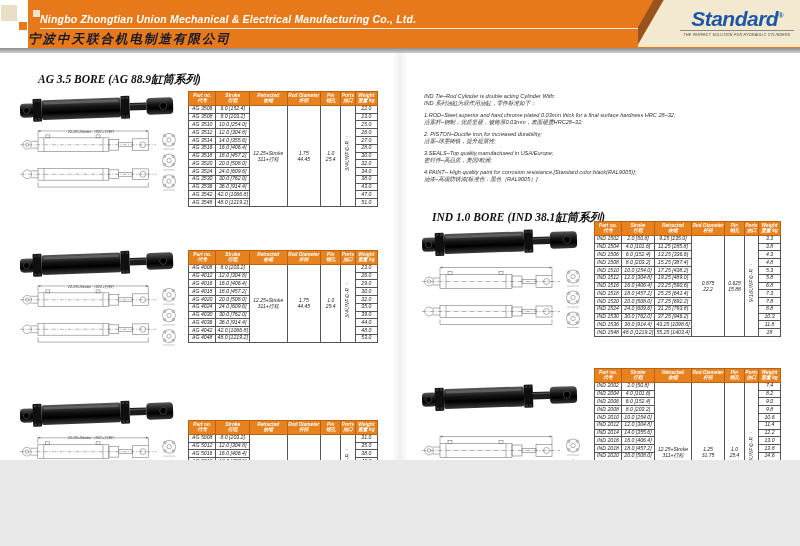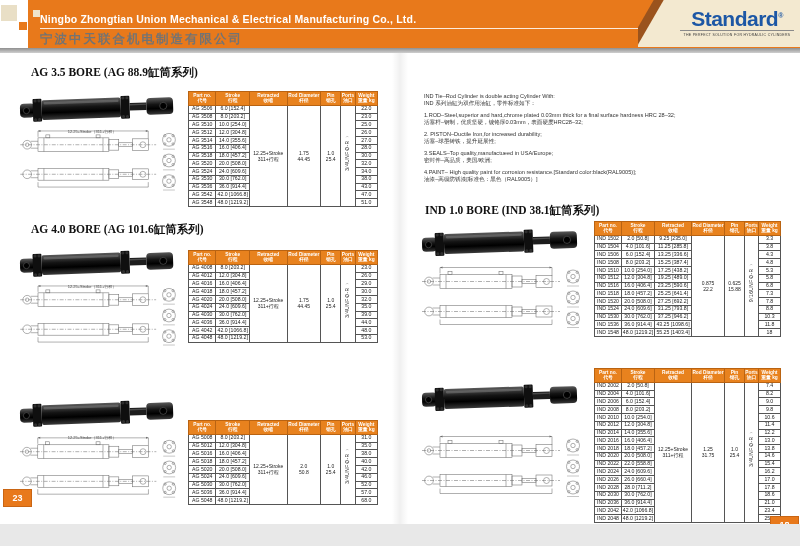--- a/index.html
+++ b/index.html
@@ -1,43 +1,43 @@
 <!DOCTYPE html>
 <html><head>
 <meta charset="utf-8">
 <style>
   html,body{margin:0;padding:0;background:#e8e8e8;}
-  .page{position:relative;width:800px;height:524px;background:#fff;overflow:hidden;
-        font-family:"Liberation Sans",sans-serif;}
+  .page{position:relative;width:800px;height:460px;background:#fff;overflow:hidden;
+        font-family:"Liberation Sans",sans-serif;font-style:italic;}
 
   
   .band{position:absolute;left:28px;top:0;width:772px;height:48px;background:#e8791b;}
   .sq-beige-1{position:absolute;left:1px;top:5px;width:16px;height:16px;background:#e9dfc6;}
   .sq-orange-1{position:absolute;left:19px;top:22px;width:8px;height:8px;background:#e8791b;}
   .sq-beige-2{position:absolute;left:33px;top:10px;width:7px;height:7px;background:#efe4cb;}
   .co-en{position:absolute;left:40px;top:13px;width:600px;color:#fff;font-size:10.5px;font-weight:bold;
          letter-spacing:.2px;border-bottom:1px solid rgba(255,255,255,.85);padding-bottom:3px;white-space:nowrap;}
-  .co-zh{position:absolute;left:40px;top:31px;color:#737373;font-size:12.5px;font-weight:bold;letter-spacing:2px;}
+  .co-zh{position:absolute;left:28px;top:31px;color:#0f172a;font-size:12.5px;font-weight:bold;letter-spacing:2px;}
   .logo-wrap{position:absolute;right:0;top:0;width:162px;height:47px;overflow:hidden;}
   .logo-brown{position:absolute;left:18px;top:-4px;width:220px;height:60px;background:#9a531d;
               transform:skewX(-30deg);transform-origin:top left;}
   .logo-cream{position:absolute;left:28px;top:-4px;width:220px;height:60px;background:#f3e9d0;
               transform:skewX(-30deg);transform-origin:top left;}
   .logo-text{position:absolute;left:40px;top:5px;width:118px;text-align:center;color:#1c57a5;
              font-size:21px;font-weight:bold;letter-spacing:-.5px;line-height:22px;}
   .logo-reg{font-size:7px;vertical-align:super;}
   .logo-tag{position:absolute;left:42px;top:30px;width:114px;text-align:center;color:#3a3a3a;
             font-size:3.5px;letter-spacing:.3px;border-top:.5px solid #8a8a8a;padding-top:1.5px;}
   .divider{position:absolute;left:0;top:48px;width:800px;height:5px;
            background:linear-gradient(to bottom,#8f8f8f,#cfcfcf);}
   .fold{position:absolute;left:392px;top:53px;width:16px;height:480px;
         background:linear-gradient(to right,rgba(0,0,0,0),rgba(0,0,0,.06),rgba(0,0,0,0));}
 
   
-  .sec-title{position:absolute;margin:1px;font-family:"Liberation Serif",serif;font-weight:bold;
+  .sec-title{position:absolute;margin:8px;font-family:"Liberation Serif",serif;font-weight:bold;
              font-size:11.5px;color:#111;white-space:nowrap;}
   .sec-title.big{font-size:14px;}
   .intro{position:absolute;left:424px;top:93px;width:364px;color:#333;}
   .intro div{font-size:5.6px;line-height:7px;}
   .intro .gap{margin-top:5px;}
 
   
   .draw{position:absolute;}
   .draw svg{display:block;}
   .draw .dim{position:absolute;left:14px;top:41px;width:120px;text-align:center;
@@ -292,21 +292,20 @@
           <td>47.0</td>
         </tr>
         <tr>
           <td>AG 3548</td>
           <td>48.0 [1219.2]</td>
           <td>51.0</td>
         </tr>
       </tbody>
     </table>
 
-  <h2 class="sec-title" style="left:30px;top:221px">AG 4.0 BORE (AG 101.6缸筒系列)</h2>
   <div class="draw" style="left:18px;top:243px;width:168px;height:106px">
     <svg width="168" height="40" viewBox="0 0 170 40">
         <use href="#cyl-photo"></use>
       </svg>
     <div class="dim">12.25+Stroke（311+行程）</div>
     <svg width="168" height="64" viewBox="0 0 170 65">
         <use href="#cyl-draw"></use>
       </svg>
   </div>
   <table class="spec" style="left:188px;top:250px;width:190px">

